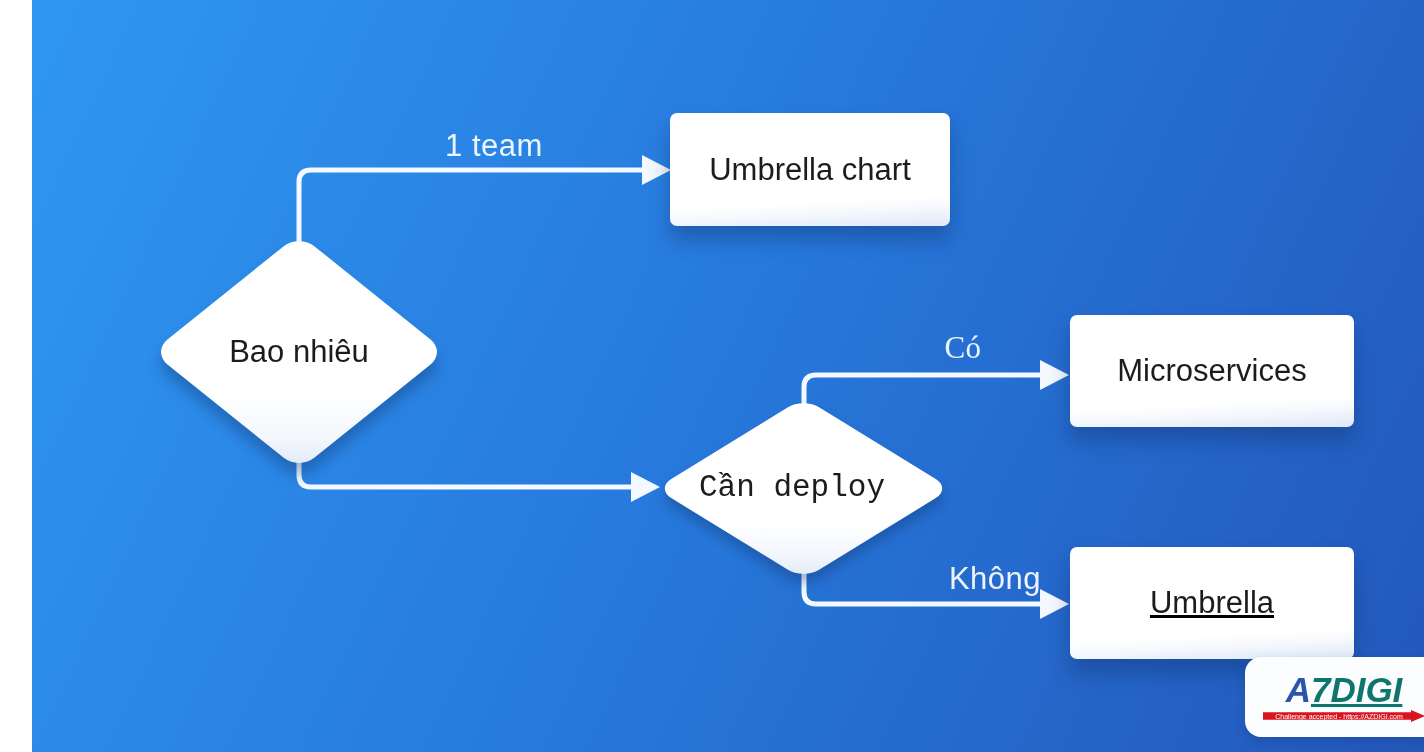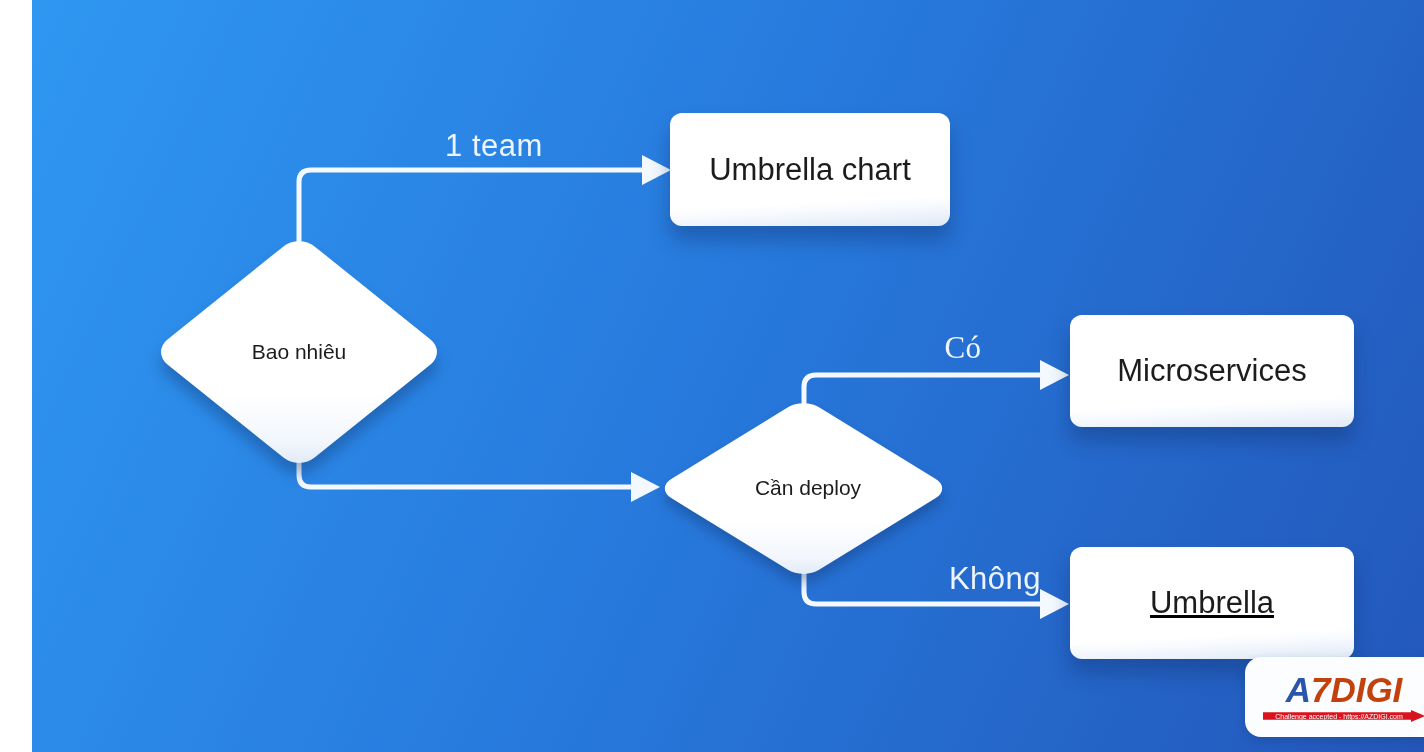--- a/index.html
+++ b/index.html
@@ -14,48 +14,48 @@
   }
   .connectors{position:absolute;left:0;top:0;width:1424px;height:752px;}
   .edge-label{
     position:absolute;transform:translate(-50%,-50%);
     color:#ecf4fd;font-size:31px;letter-spacing:.5px;white-space:nowrap;
   }
   
   .process-box{
     position:absolute;display:flex;align-items:center;justify-content:center;
     background:linear-gradient(177deg,#ffffff 0%,#ffffff 76%,#f3f7fd 86%,#dfe8f5 100%);
-    border-radius:12px;
+    border-radius:7px;
     box-shadow:0 14px 20px rgba(16,48,104,.38);
   }
   .box-label{color:#1c1c1e;font-size:31px;}
   
   .diamond-wrap{position:absolute;}
   .diamond-shape{
     position:absolute;inset:0;border-radius:22px;
     background:linear-gradient(135deg,#ffffff 0%,#ffffff 68%,#f2f6fc 88%,#dde7f4 100%);
     box-shadow:10px 10px 14px rgba(16,48,104,.35);
   }
   .d1 .diamond-shape{transform:scaleY(.803) rotate(45deg);}
   .d2 .diamond-shape{transform:scaleY(.615) rotate(45deg);}
   .node-text{
     position:absolute;transform:translate(-50%,-50%);
-    color:#1c1c1e;font-size:21px;line-height:1.33;text-align:center;white-space:nowrap;
+    color:#1c1c1e;font-size:31px;line-height:1.33;text-align:center;white-space:nowrap;
   }
   .node-text span{display:block;}
   
   .watermark{
     position:absolute;left:1213px;top:657px;width:198px;height:80px;
     background:#fcfdfe;border-radius:16px;
     box-shadow:0 4px 10px rgba(20,50,110,.25);
     display:flex;flex-direction:column;align-items:center;justify-content:center;gap:3px;
   }
   .brand{font-size:35px;font-weight:bold;font-style:italic;line-height:1;letter-spacing:0;}
   .brand-a{color:#2b55a8;}
-  .brand-rest{color:#c2410c;}
+  .brand-rest{color:#0f766e;text-decoration:underline;}
   .tagline-bar{
     position:relative;width:162px;height:12px;background:#da141e;
     clip-path:polygon(0 18%,calc(100% - 14px) 18%,calc(100% - 14px) 0,100% 50%,calc(100% - 14px) 100%,calc(100% - 14px) 82%,0 82%);
     display:flex;align-items:center;justify-content:center;
   }
   .tagline{color:#ffffff;font-size:7px;line-height:1;white-space:nowrap;padding-right:10px;}
 </style>
 </head>
 <body>
 
@@ -87,21 +87,21 @@
     <span>Bao nhiêu</span>
   </div>
 
   <div class="process-box" style="left:638px;top:113px;width:280px;height:113px;">
     <span class="box-label">Umbrella chart</span>
   </div>
 
   <div class="diamond-wrap d2" style="left:667px;top:384px;width:209px;height:209px;">
     <div class="diamond-shape"></div>
   </div>
-  <div class="node-text" style="left:776px;top:488px;">
+  <div class="node-text" style="left:760px;top:488px;font-family:Liberation Mono, monospace;">
     <span>Cần deploy</span>
   </div>
 
   <div class="process-box" style="left:1038px;top:315px;width:284px;height:112px;">
     <span class="box-label">Microservices</span>
   </div>
 
   <div class="process-box" style="left:1038px;top:547px;width:284px;height:112px;text-decoration:underline;">
     <span class="box-label">Umbrella</span>
   </div>

